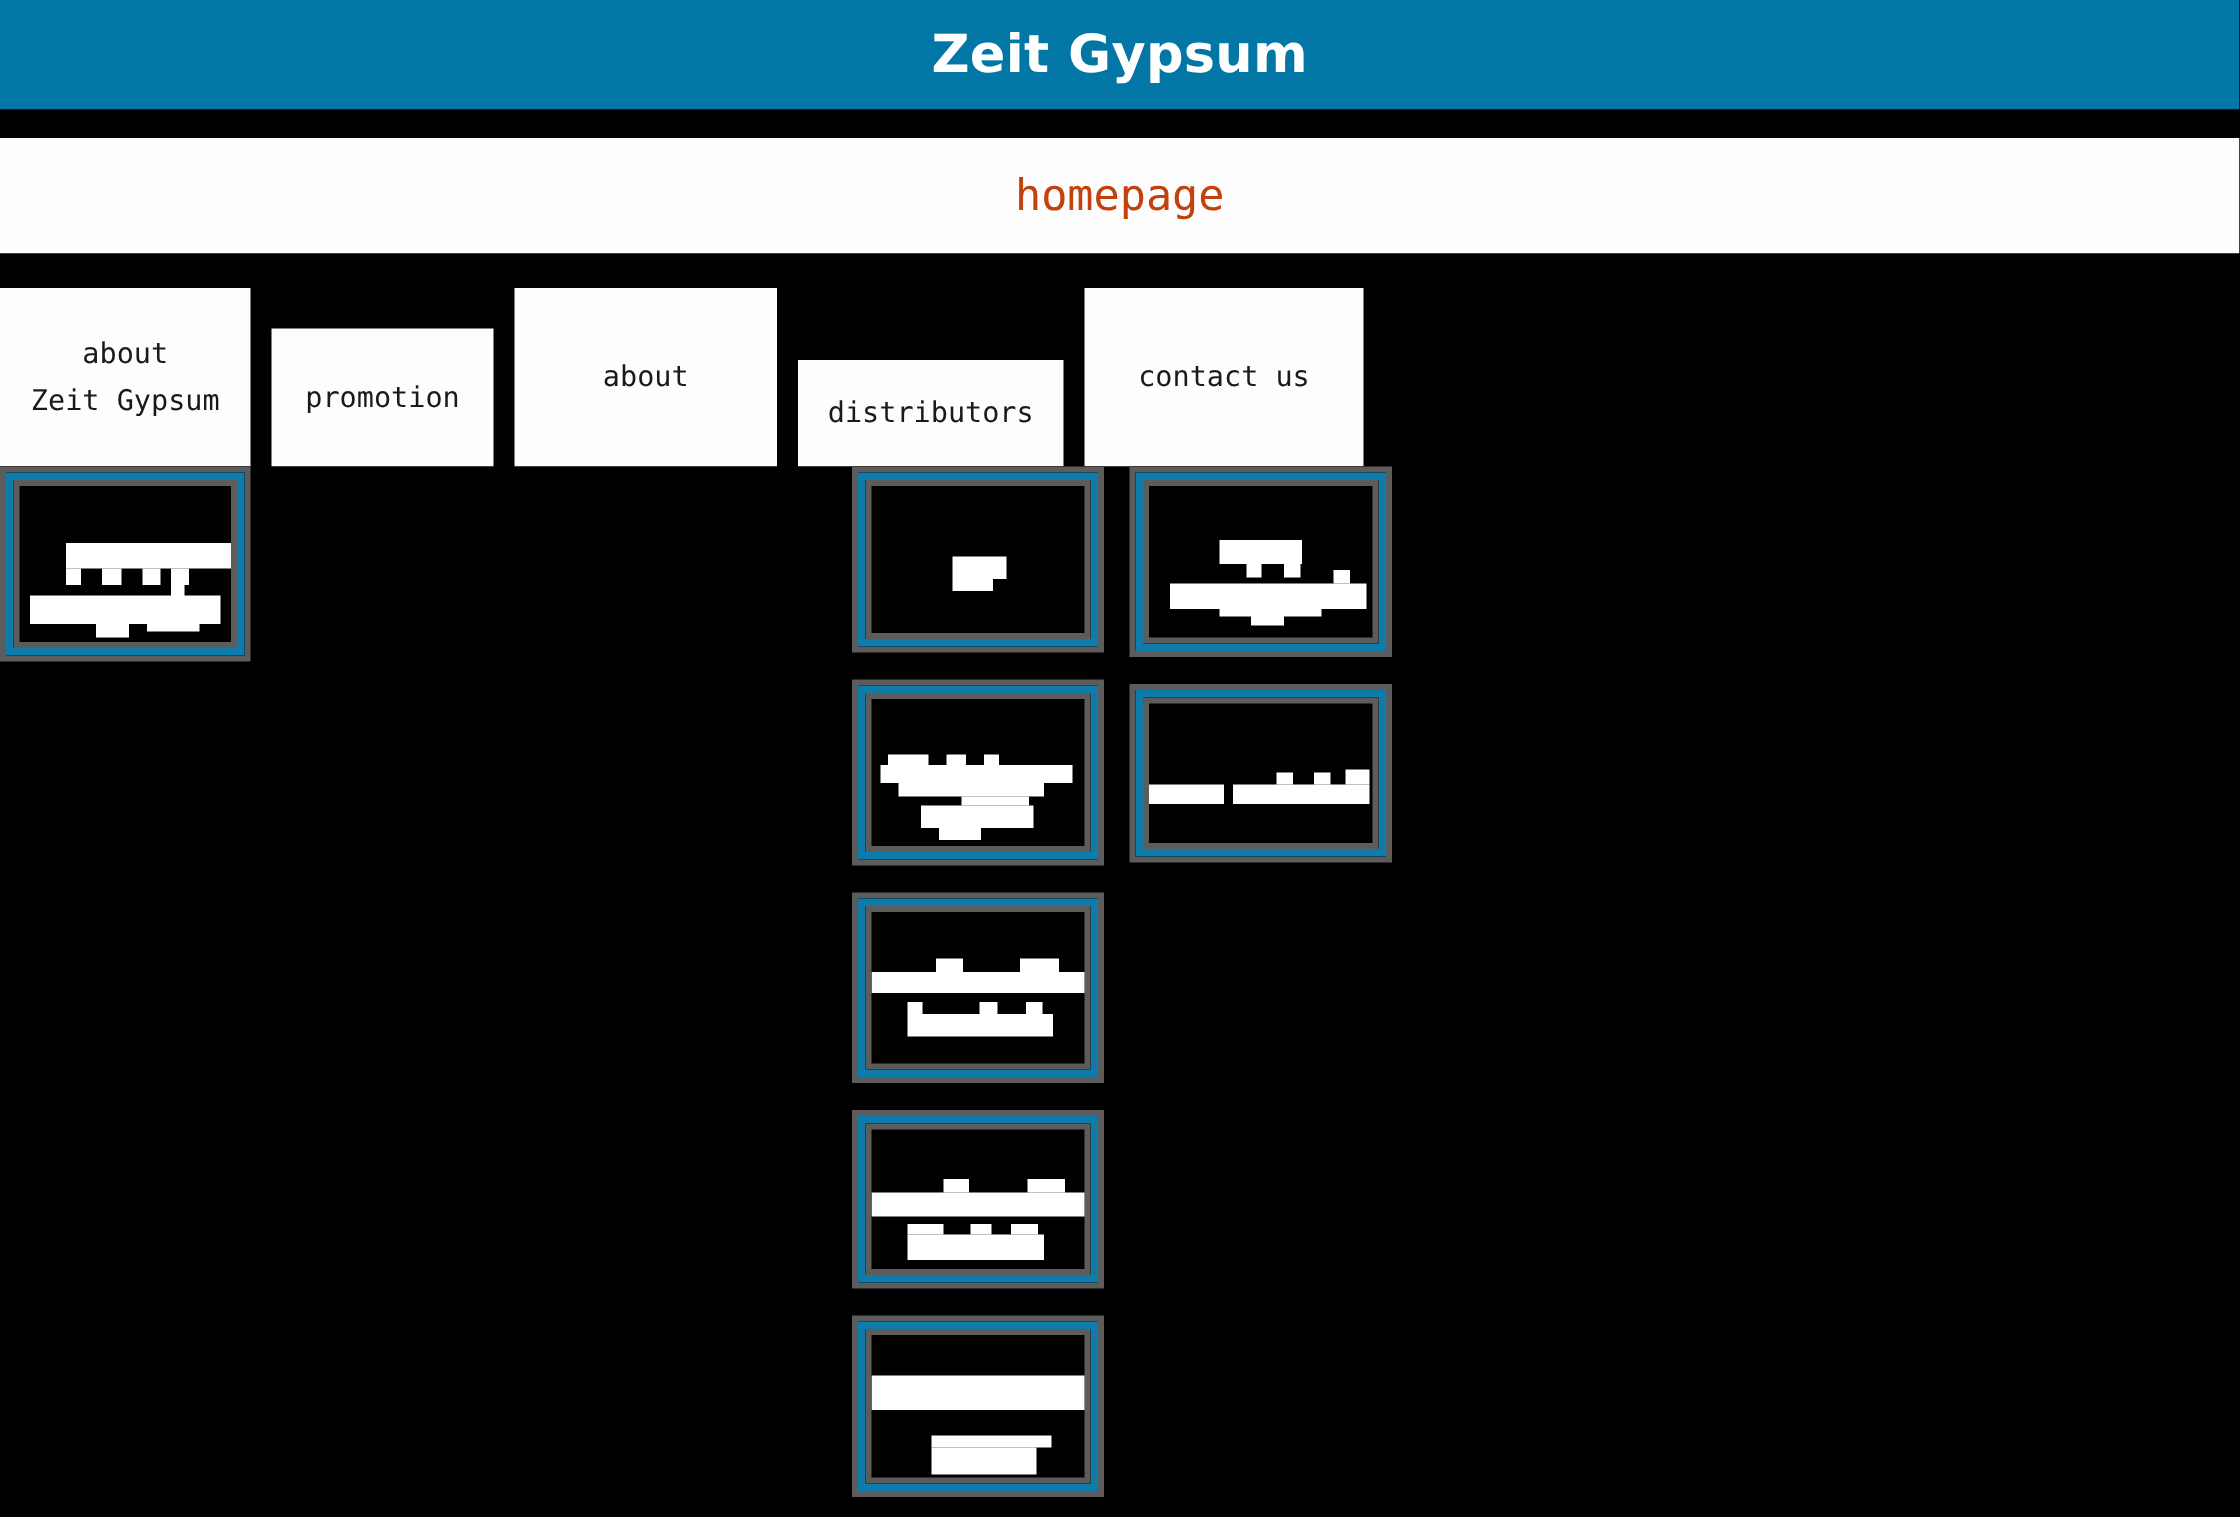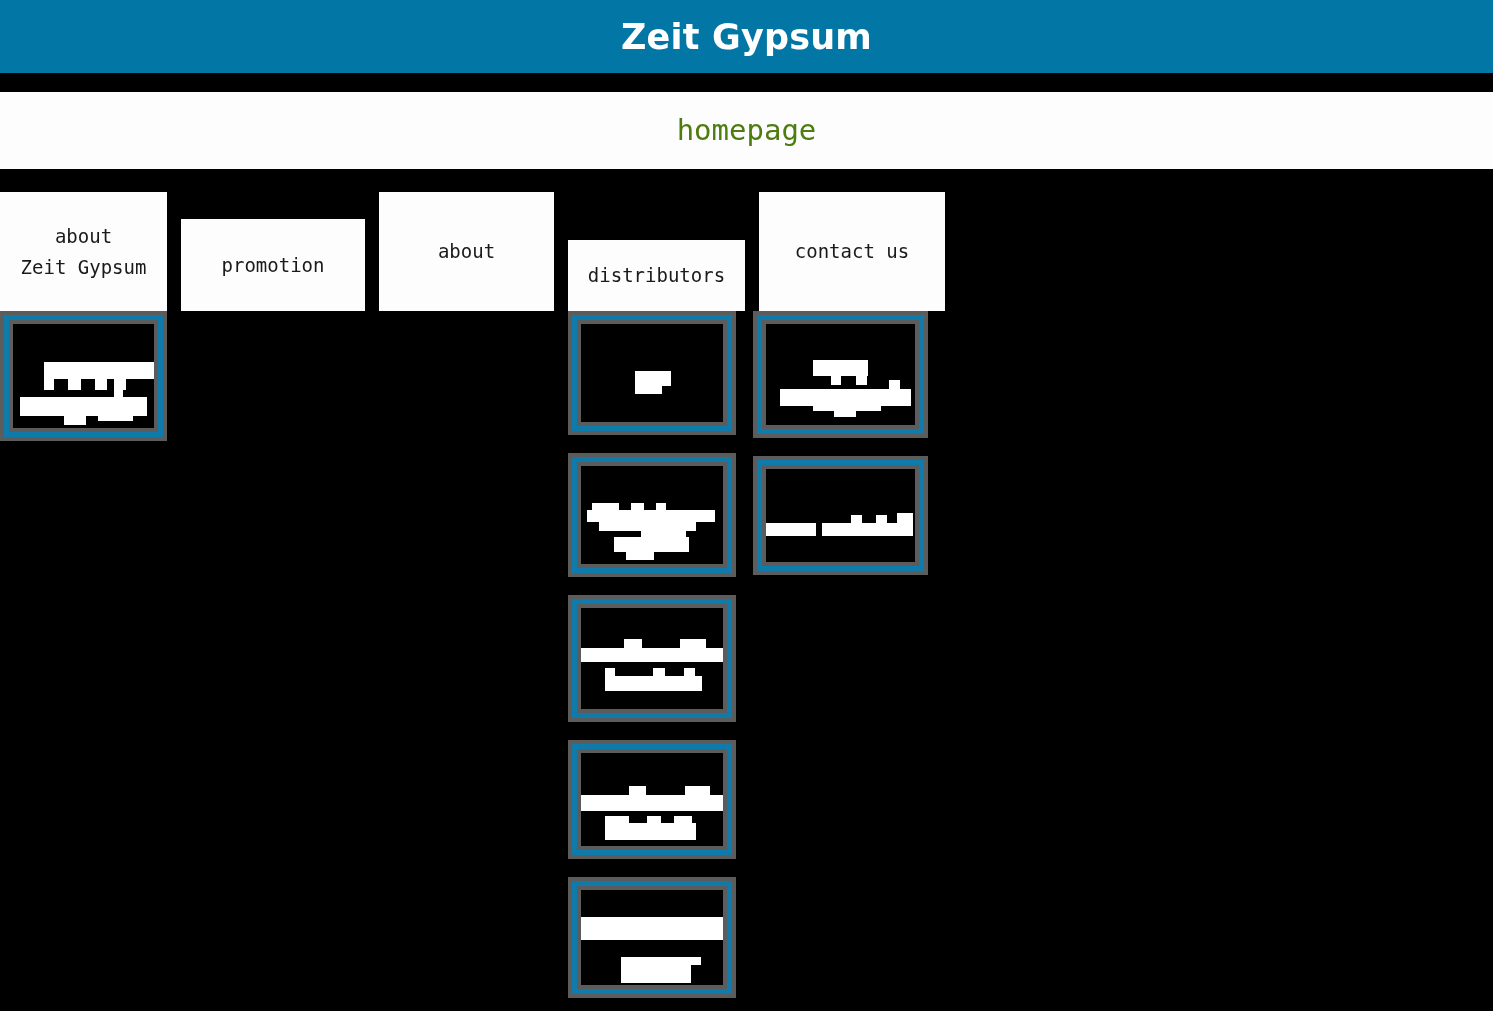--- a/index.html
+++ b/index.html
@@ -39,21 +39,21 @@
   .homepage-bar {
     height: 77px;
     background: #fdfdfd;
     display: flex;
     align-items: center;
     justify-content: center;
   }
   .homepage-link {
     font-family: "DejaVu Sans Mono", "Liberation Mono", monospace;
     font-size: 29px;
-    color: #4d7c0f;
+    color: #c2410c;
     line-height: 1;
   }
 
   .gap-black-2 { height: 23px; background: #000000; }
 
   
   .nav-row {
     position: relative;
     height: 119px;
     background: #000000;
@@ -71,21 +71,21 @@
     font-size: 19px;
     line-height: 1.62;
     margin-right: 14px;
     box-sizing: border-box;
     padding: 0 6px;
     white-space: pre-line;
     flex: 0 0 auto;
   }
   .nav-tab.w-about       { width: 167px; }
   .nav-tab.w-products    { width: 179px; }
-  .nav-tab.w-promotion   { width: 184px; margin-top: 27px; }
+  .nav-tab.w-promotion   { width: 148px; margin-top: 27px; }
   .nav-tab.w-resources   { width: 168px; }
   .nav-tab.w-news        { width: 175px; }
   .nav-tab.w-distributors{ width: 177px; margin-top: 48px; }
   .nav-tab.w-recruitment { width: 172px; }
   .nav-tab.w-contact     { width: 186px; margin-right: 0; }
 
   
   .sitemap {
     position: relative;
     background: #000000;

